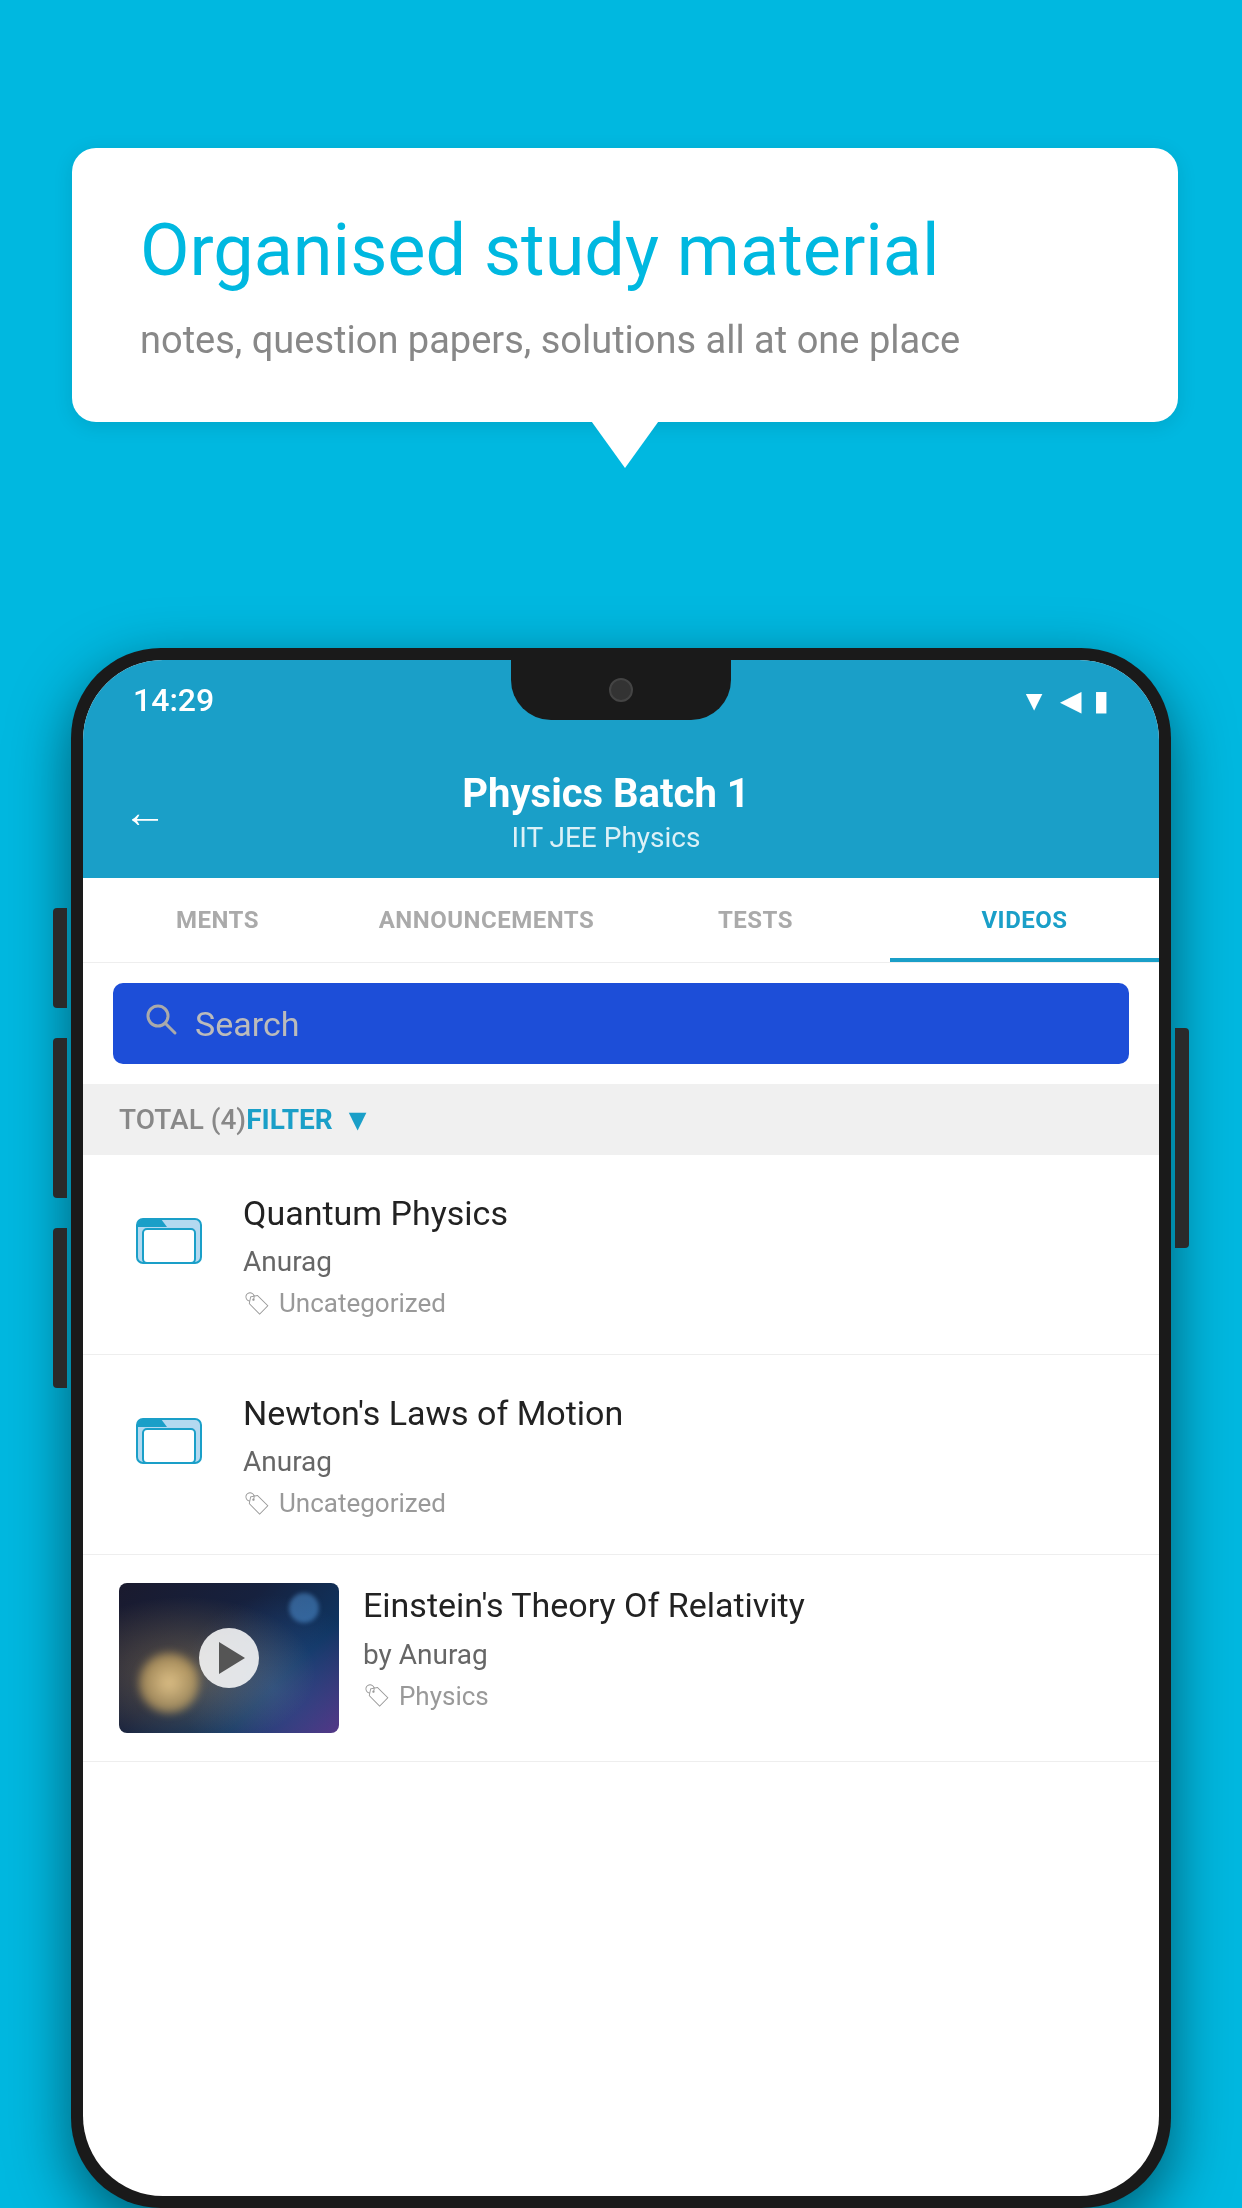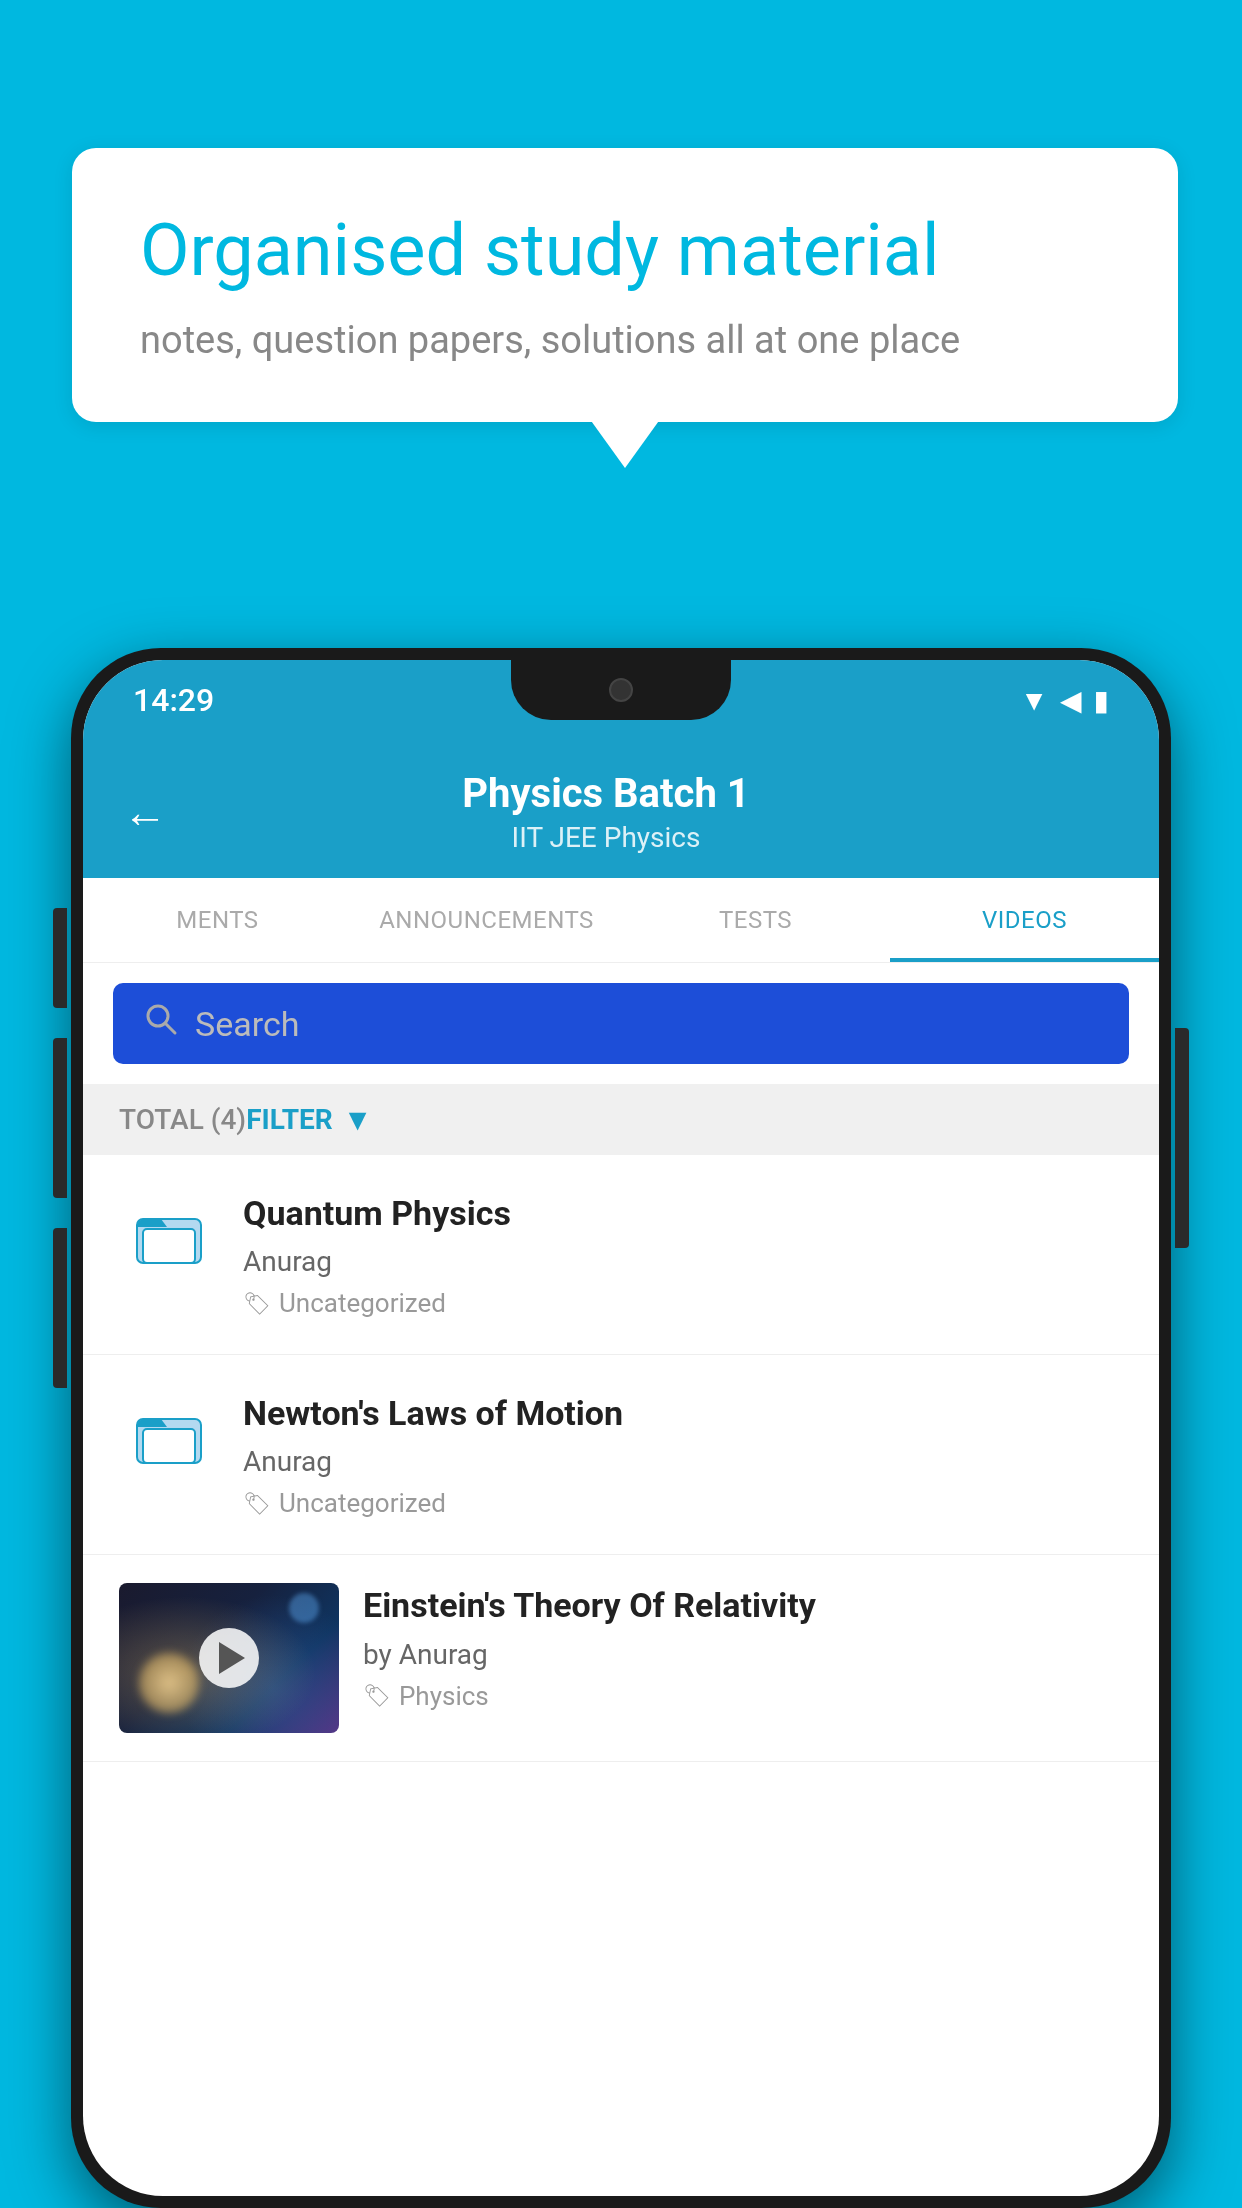--- a/index.html
+++ b/index.html
@@ -169,21 +169,21 @@
       display: flex;
       border-bottom: 1px solid #eee;
       overflow: hidden;
     }
 
     .tab {
       flex: 1;
       padding: 28px 10px;
       text-align: center;
       font-size: 24px;
-      font-weight: 400;
+      font-weight: 700;
       color: #aaa;
       letter-spacing: 0.5px;
       cursor: pointer;
       position: relative;
     }
 
     .tab.active {
       color: #1a9fc8;
     }
 
@@ -279,21 +279,21 @@
       height: 72px;
     }
 
     .video-info {
       flex: 1;
       padding-left: 24px;
     }
 
     .video-title {
       font-size: 34px;
-      font-weight: 700;
+      font-weight: 400;
       color: #222;
       margin-bottom: 10px;
       line-height: 1.3;
     }
 
     .video-author {
       font-size: 28px;
       color: #666;
       margin-bottom: 10px;
     }

